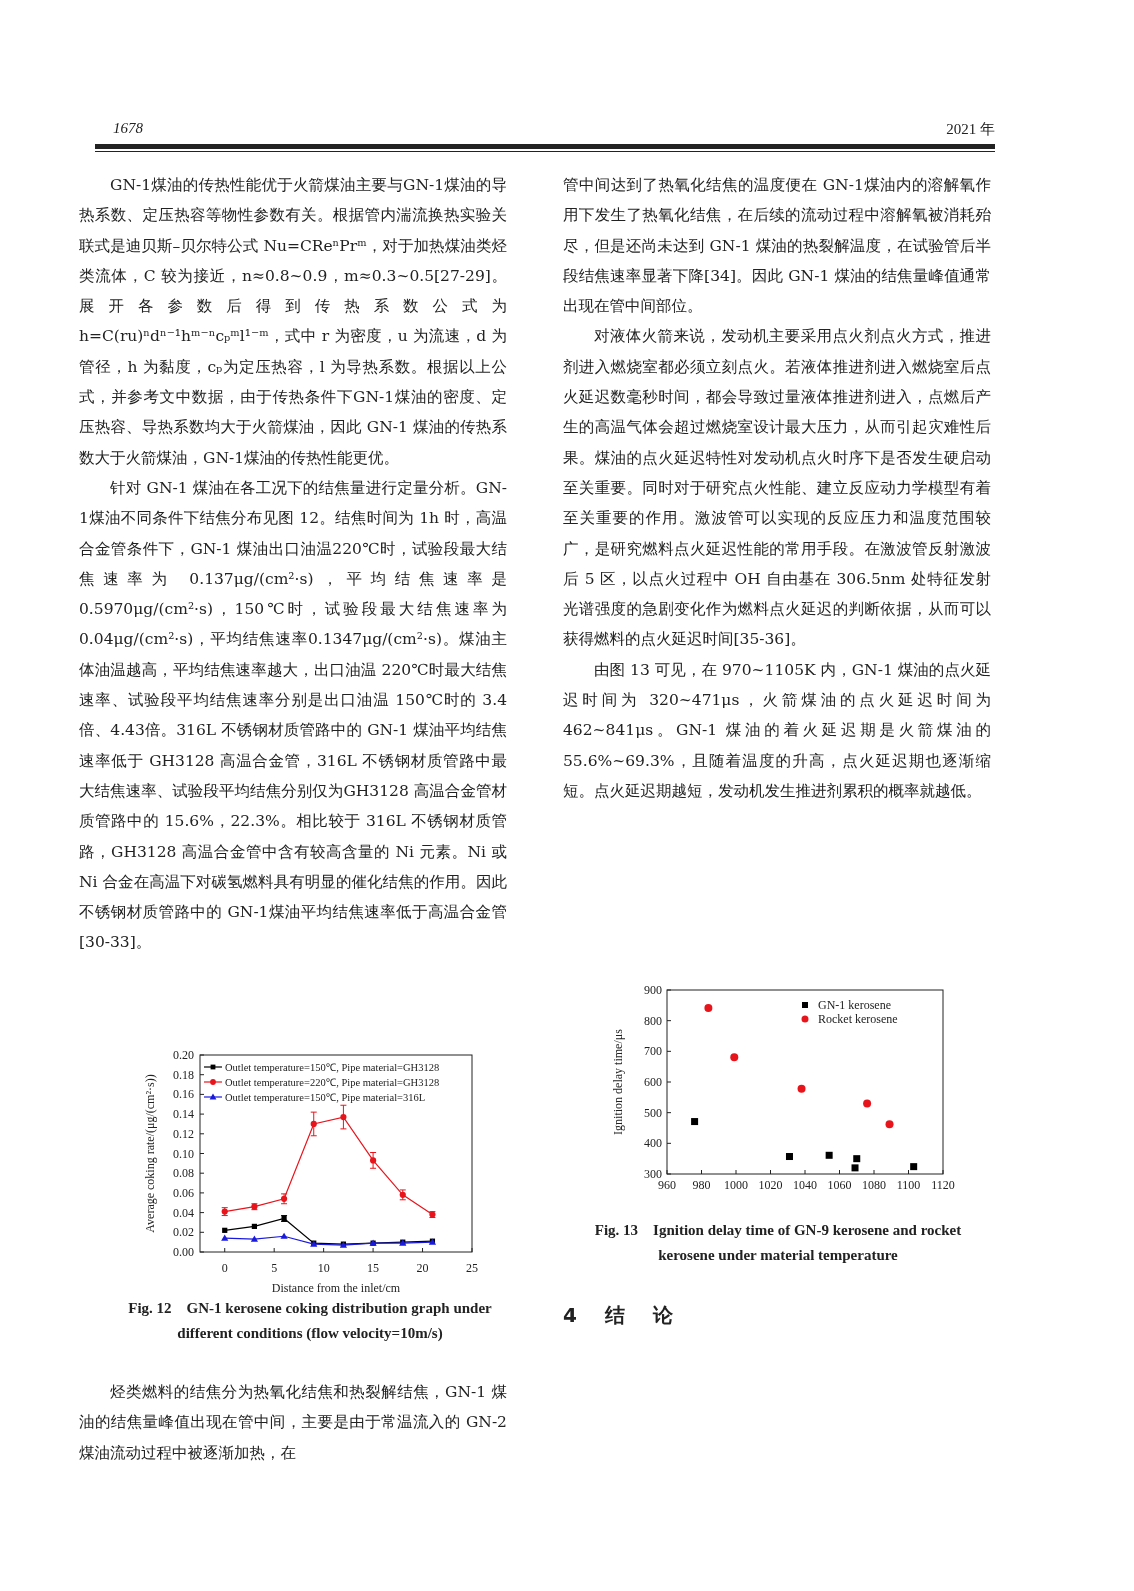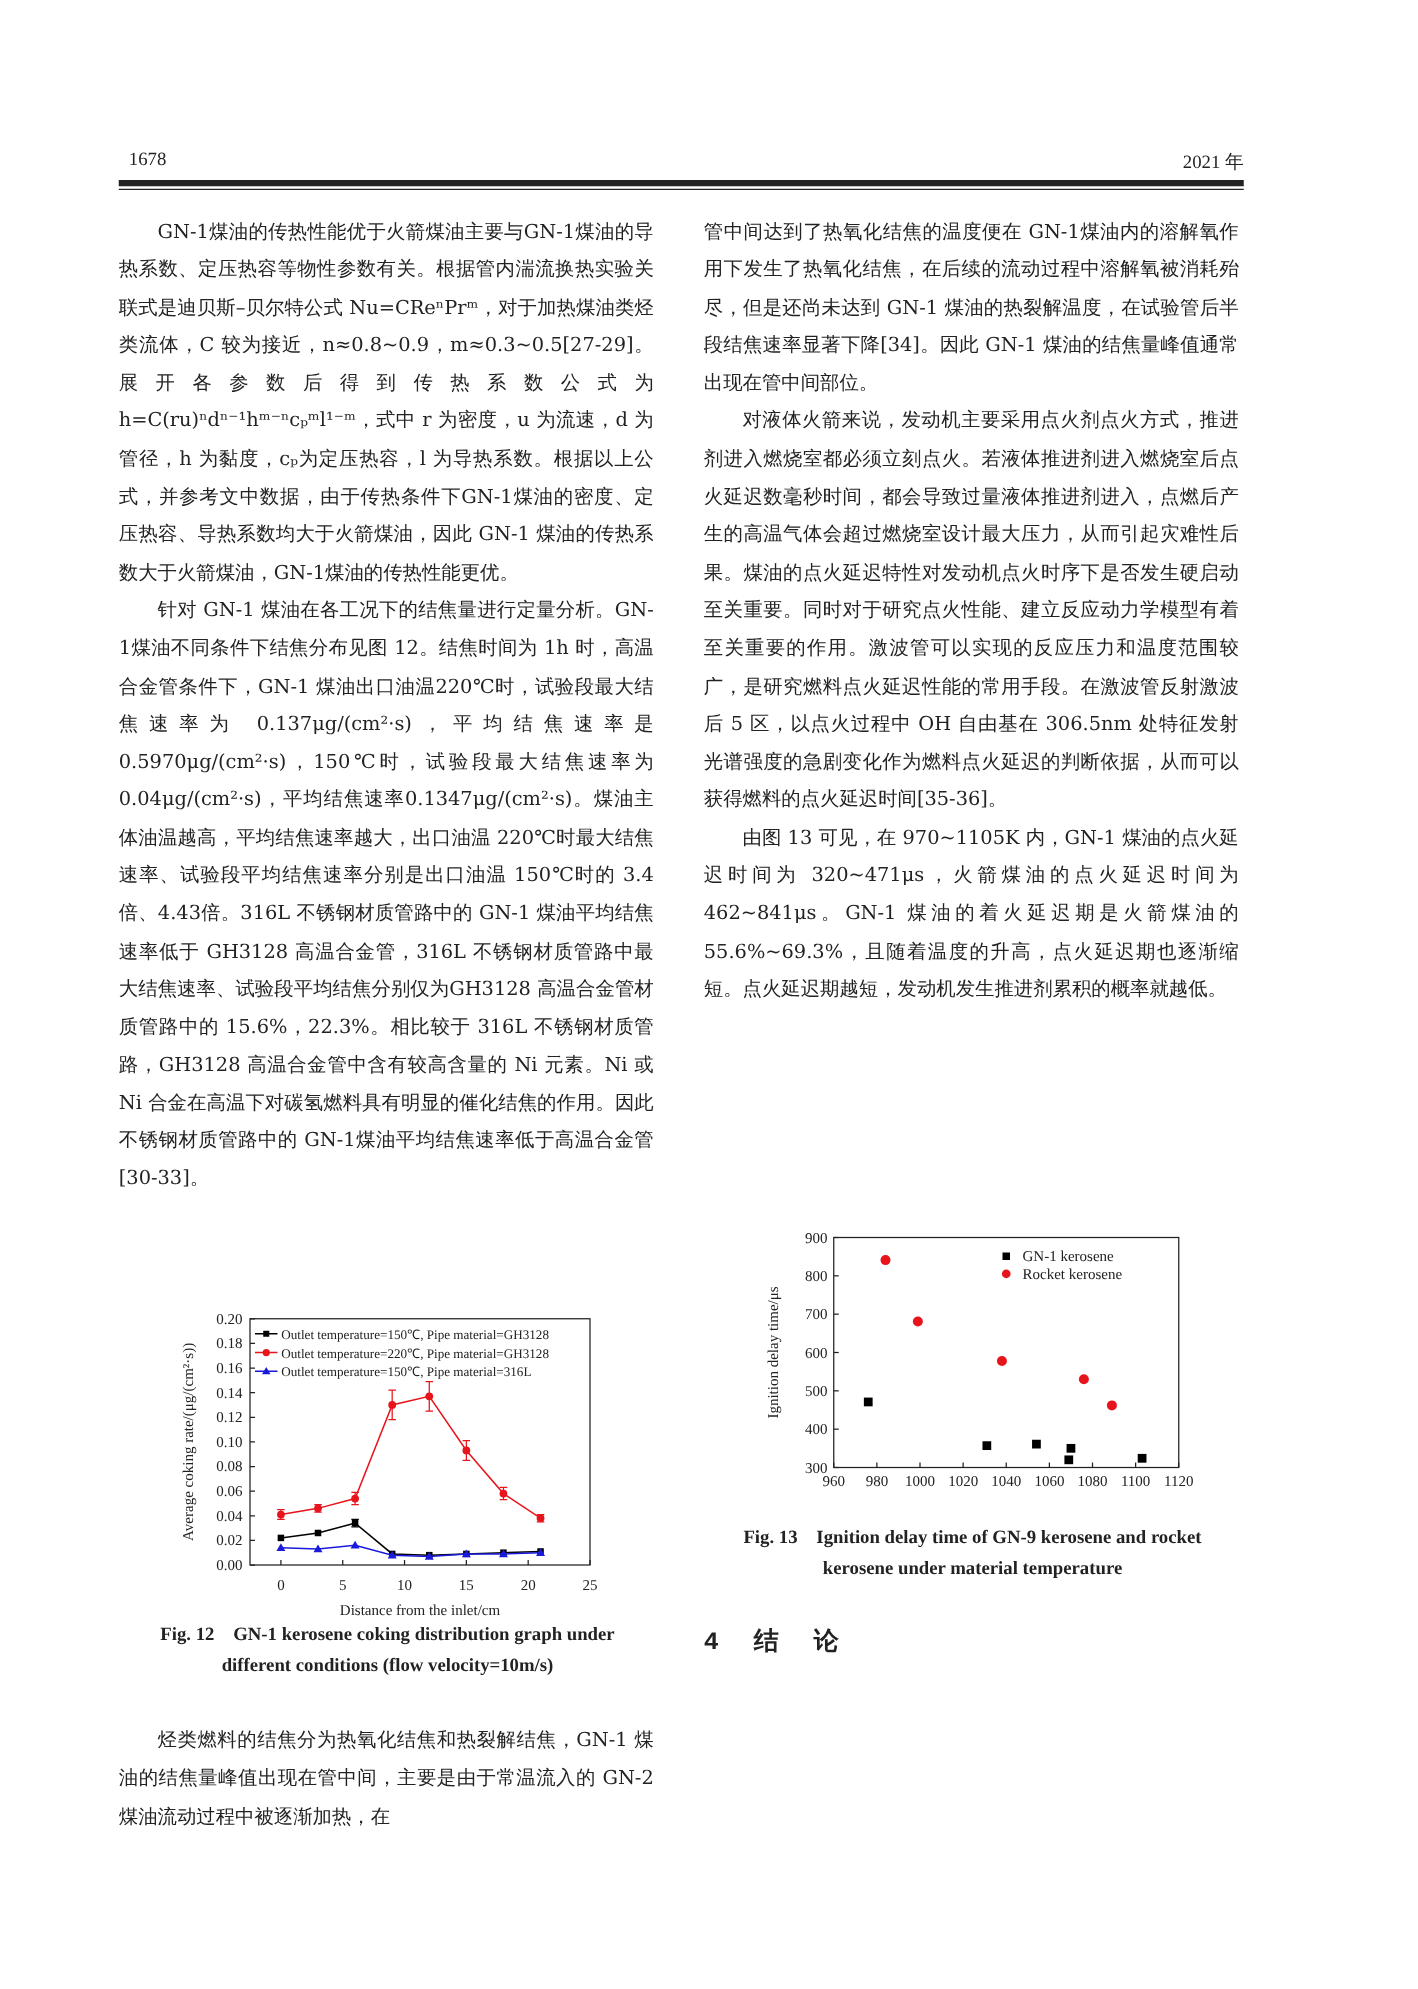--- a/index.html
+++ b/index.html
@@ -1,26 +1,26 @@
 <!DOCTYPE html>
 <html><head>
 <meta charset="utf-8">
 <style>
   html, body { margin:0; padding:0; background:#fff; }
   body { width:1134px; height:1591px; position:relative; overflow:hidden; font-family:"DejaVu Serif","Liberation Serif",serif; color:#222; }
   .hdr { position:absolute; top:120px; left:95px; width:900px; height:22px; font-family:"Liberation Serif",serif; font-size:15px; }
-  .hdr .pg { position:absolute; left:8px; top:0; }
+  .hdr .pg { position:absolute; left:18px; top:0;font-style:italic; }
   .hdr .jn { position:absolute; left:0; right:0; text-align:center; letter-spacing:10px; top:0; }
   .hdr .yr { position:absolute; right:0; top:0; }
   .rule1 { position:absolute; top:144px; left:95px; width:900px; height:5px; background:#222; }
   .rule2 { position:absolute; top:151px; left:95px; width:900px; height:1px; background:#222; }
   .col { position:absolute; width:428px; font-size:15.5px; line-height:30.3px; text-align:justify; }
   .col p { margin:0; }
   .ind { text-indent:2em; }
-  .left { left:95px; }
+  .left { left:79px; }
   .right { left:563px; }
   .sec { font-family:"DejaVu Sans","Liberation Sans",sans-serif; font-weight:bold; font-size:15.5px; }
   .sec4 { font-family:"DejaVu Sans","Liberation Sans",sans-serif; font-weight:bold; font-size:20px; letter-spacing:4px; }
   .cap { position:absolute; font-family:"Liberation Serif",serif; font-weight:bold; font-size:15px; line-height:25px; text-align:center; }
   svg text { font-family:"Liberation Serif",serif; }
 </style>
 </head>
 <body>
 
 <div class="hdr">
@@ -215,14 +215,14 @@
       <text x="218" y="63" font-size="12" fill="#222">Rocket kerosene</text>
     </g>
   </svg>
 
 <div class="cap" style="left:563px;top:1218px;width:430px;">
   <div style="white-space:pre;">Fig. 13    Ignition delay time of GN-9 kerosene and rocket</div>
   <div>kerosene under material temperature</div>
 </div>
 
 <div class="col right" style="top:1300px;">
-  <p class="sec4" style="margin-bottom:14px;font-family:Liberation Mono, monospace;">4　结　论</p>
+  <p class="sec4" style="margin-bottom:14px;">4　结　论</p>
 </div>
 
 </body></html>

